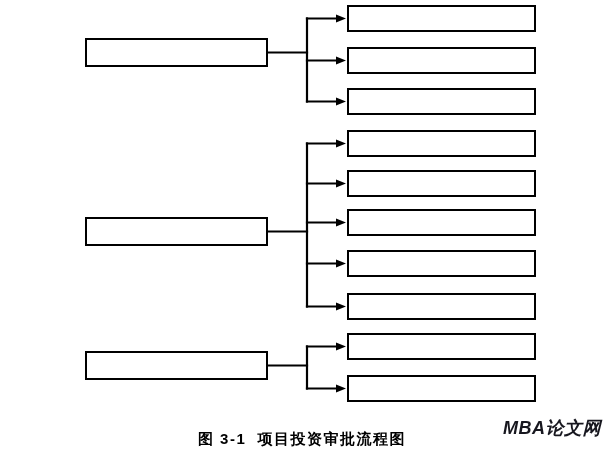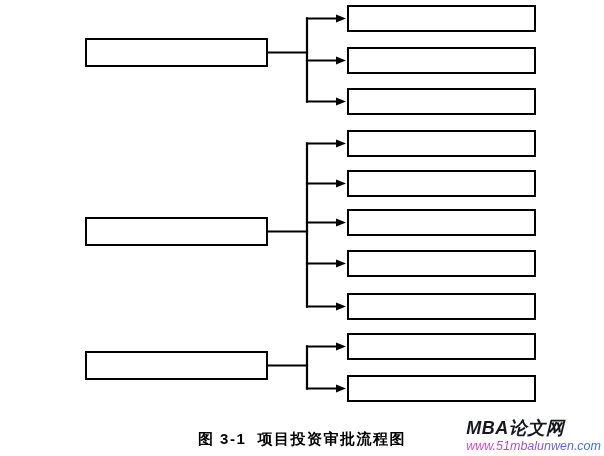--- a/index.html
+++ b/index.html
@@ -99,15 +99,14 @@
       <div class="flow-box" style="left: 347px; top: 209px; width: 189px; height: 27px;"></div>
       <div class="flow-box" style="left: 347px; top: 250px; width: 189px; height: 27px;"></div>
       <div class="flow-box" style="left: 347px; top: 293px; width: 189px; height: 27px;"></div>
       <div class="flow-box" style="left: 85px; top: 351px; width: 183px; height: 29px;"></div>
       <div class="flow-box" style="left: 347px; top: 333px; width: 189px; height: 27px;"></div>
       <div class="flow-box" style="left: 347px; top: 375px; width: 189px; height: 27px;"></div>
     </div>
   <div class="caption">图 3-1  项目投资审批流程图</div>
   <div class="watermark">
     <div class="wm-brand" style="color: rgb(23, 23, 31);">MBA论文网</div>
-    <div class="wm-url" style="background-image: linear-gradient(90deg, rgb(233, 60, 192) 0%, rgb(138, 83, 214) 50%, rgb(47, 111, 224) 100%);">www.51mbalunwen.com</div>
   </div>
 </div>
 
 </body></html>

